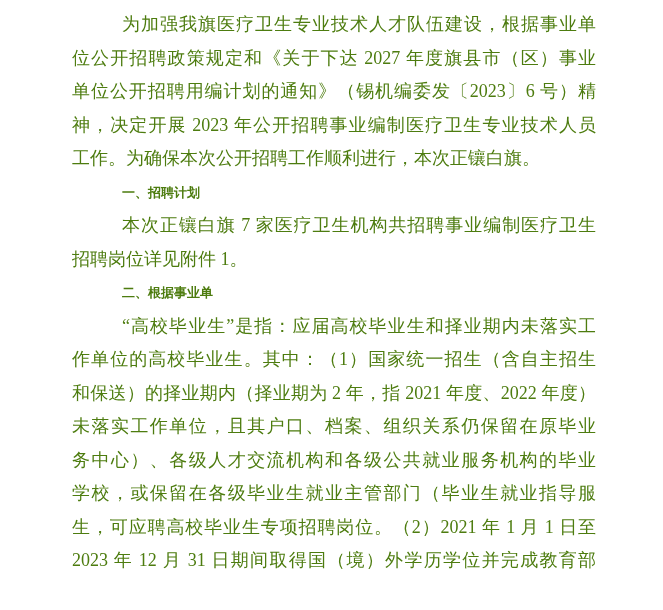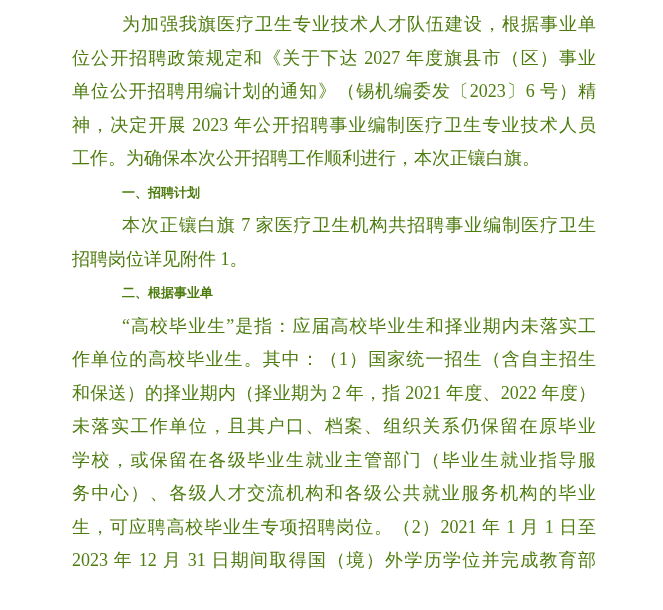--- a/index.html
+++ b/index.html
@@ -62,19 +62,19 @@
     <div class="line">招聘岗位详见附件 1。</div>
   </div>
 
   <div class="line heading">二、根据事业单</div>
 
   <div>
     <div class="line just indent">“高校毕业生”是指：应届高校毕业生和择业期内未落实工</div>
     <div class="line just">作单位的高校毕业生。其中：（1）国家统一招生（含自主招生</div>
     <div class="line just">和保送）的择业期内（择业期为 2 年，指 2021 年度、2022 年度）</div>
     <div class="line just">未落实工作单位，且其户口、档案、组织关系仍保留在原毕业</div>
+    <div class="line just">务中心）、各级人才交流机构和各级公共就业服务机构的毕业</div>
     <div class="line just">学校，或保留在各级毕业生就业主管部门（毕业生就业指导服</div>
-    <div class="line just">务中心）、各级人才交流机构和各级公共就业服务机构的毕业</div>
     <div class="line just">生，可应聘高校毕业生专项招聘岗位。（2）2021 年 1 月 1 日至</div>
     <div class="line just">2023 年 12 月 31 日期间取得国（境）外学历学位并完成教育部</div>
   </div>
 
 </div>
 
 </body></html>

